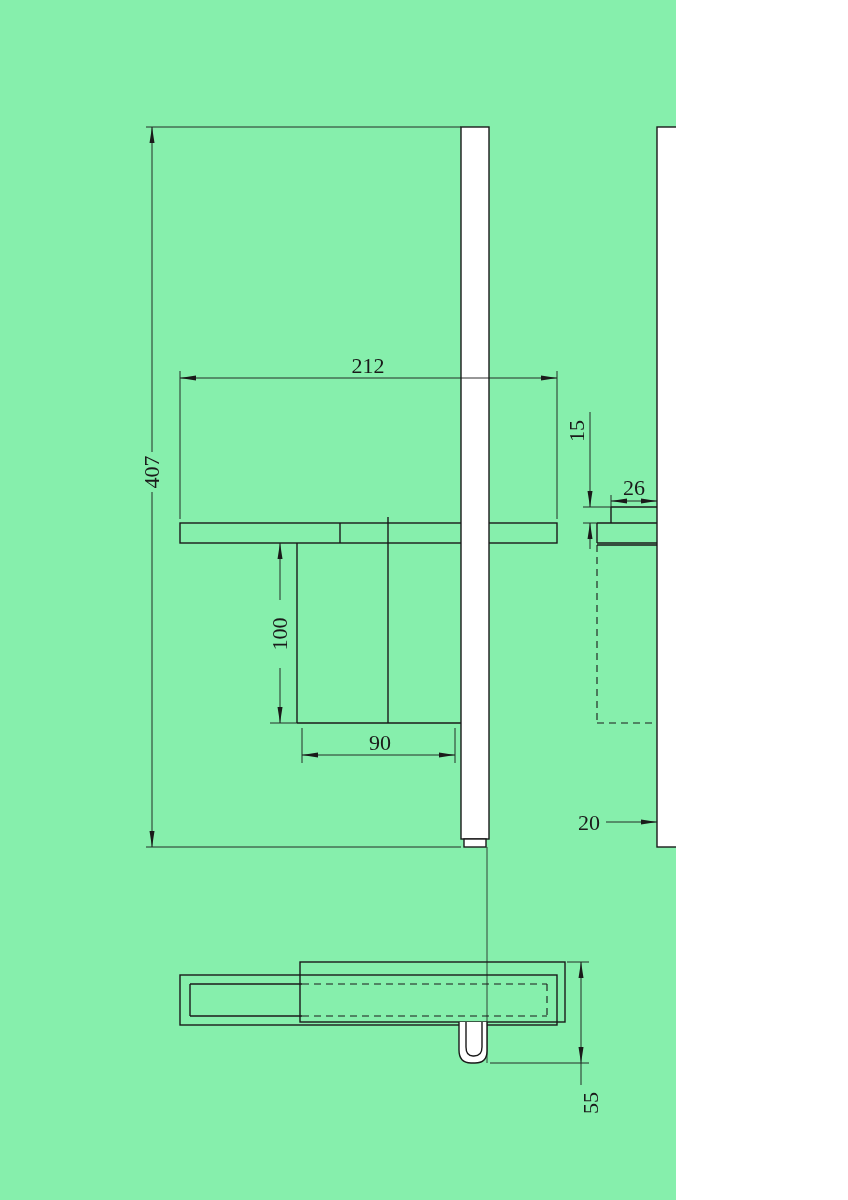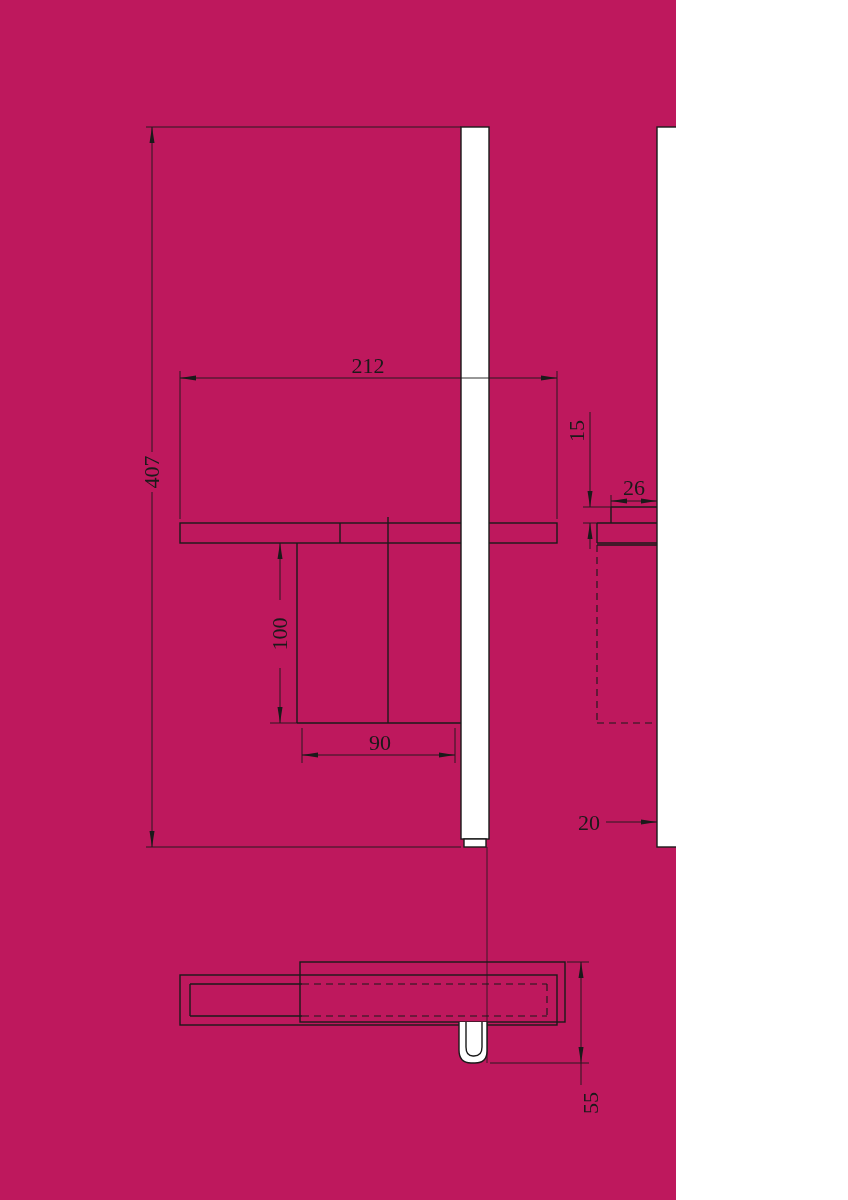--- a/index.html
+++ b/index.html
@@ -1,16 +1,16 @@
 <!DOCTYPE html>
 <html><head>
 <meta charset="utf-8">
 <style>
   html,body{margin:0;padding:0;background:#ffffff;}
-  .canvas{position:relative;width:676px;height:1200px;background:#be185d;overflow:hidden;
+  .canvas{position:relative;width:676px;height:1200px;background:#86efac;overflow:hidden;
           font-family:"Liberation Serif", serif;}
   svg{position:absolute;left:0;top:0;}
   .ol  {fill:none;stroke:#1a1a1a;stroke-width:1.4;}
   .olf {fill:#ffffff;stroke:#1a1a1a;stroke-width:1.4;}
   .hid {fill:none;stroke:#1a1a1a;stroke-width:1.1;stroke-dasharray:7 5;}
   .dim {fill:none;stroke:#1a1a1a;stroke-width:0.9;}
   .ext {fill:none;stroke:#1a1a1a;stroke-width:0.9;}
   .cl  {fill:none;stroke:#1a1a1a;stroke-width:0.8;}
   .dimtxt{font-family:"Liberation Serif", serif;font-size:22px;fill:#1a1a1a;}
 </style>

